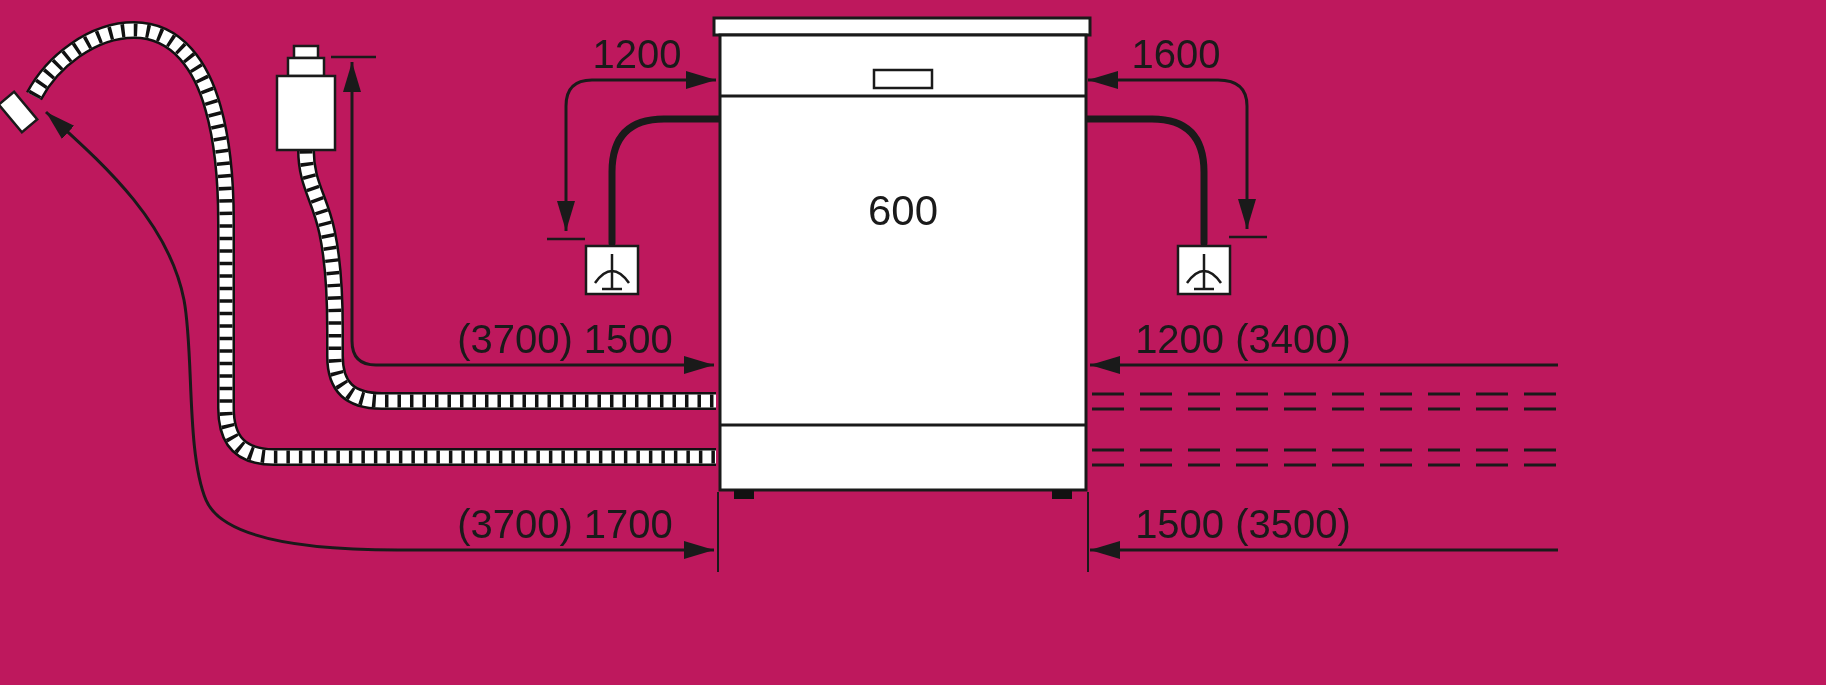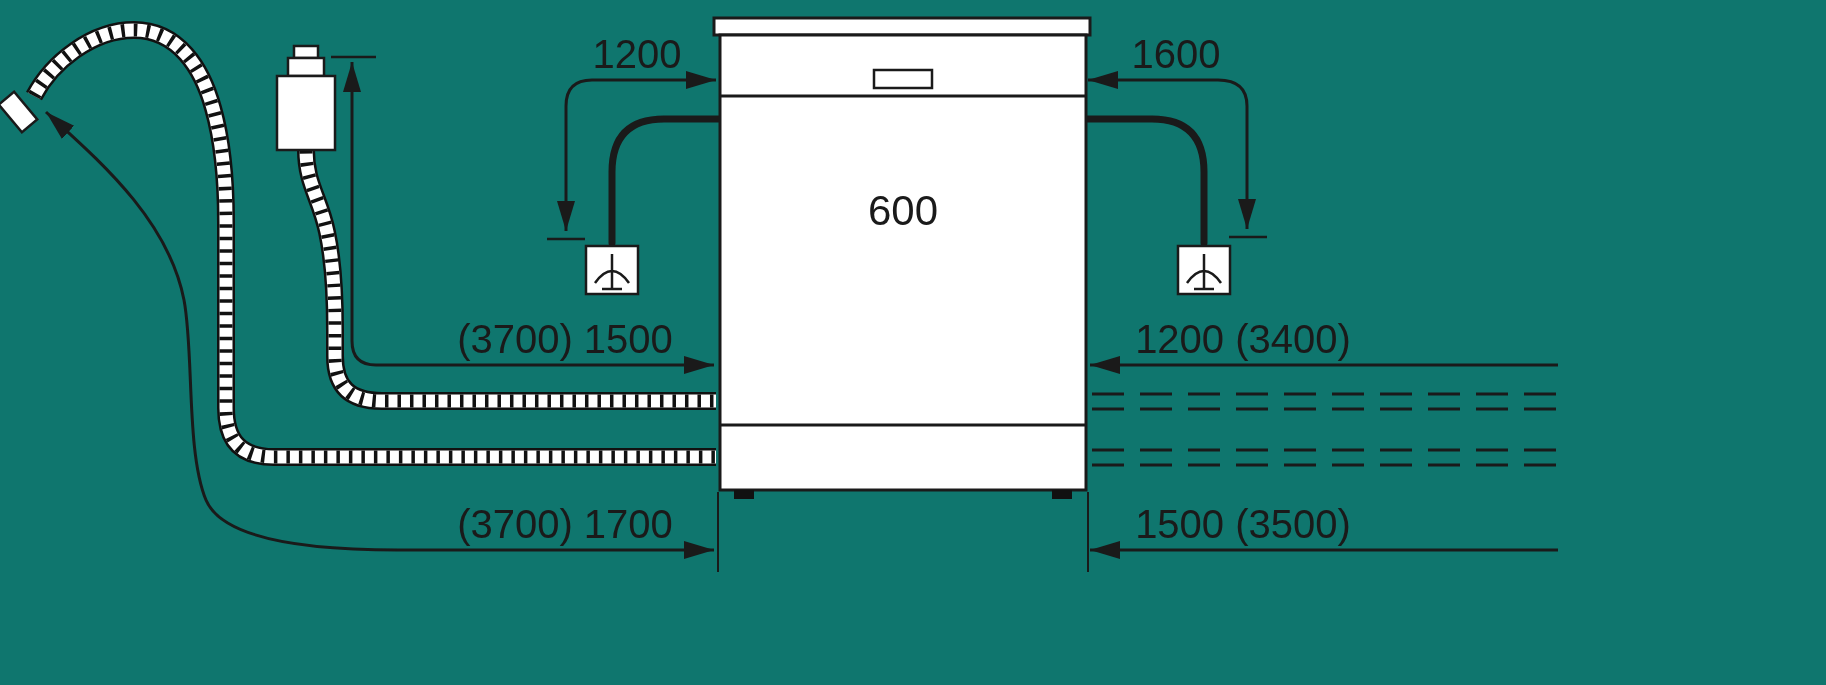--- a/index.html
+++ b/index.html
@@ -5,21 +5,21 @@
   html, body {
     margin: 0;
     padding: 0;
     background: #ffffff;
     font-family: "Liberation Sans", sans-serif;
   }
   .canvas {
     position: relative;
     width: 1826px;
     height: 685px;
-    background: #0f766e;
+    background: #be185d;
     overflow: hidden;
     text-align: right;
   }
   svg { display: block; }
   .dim-label {
     font-family: "Liberation Sans", sans-serif;
     font-size: 40px;
     fill: #1a1a1a;
   }
   .dim-label-width { font-size: 42px; }

